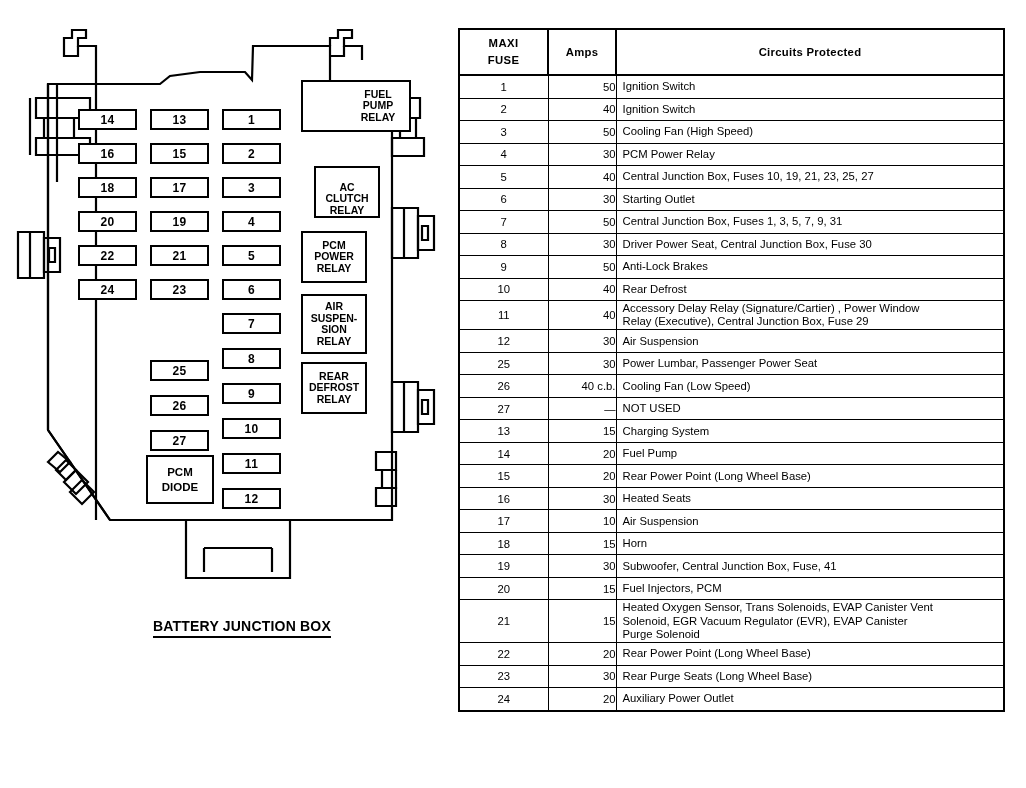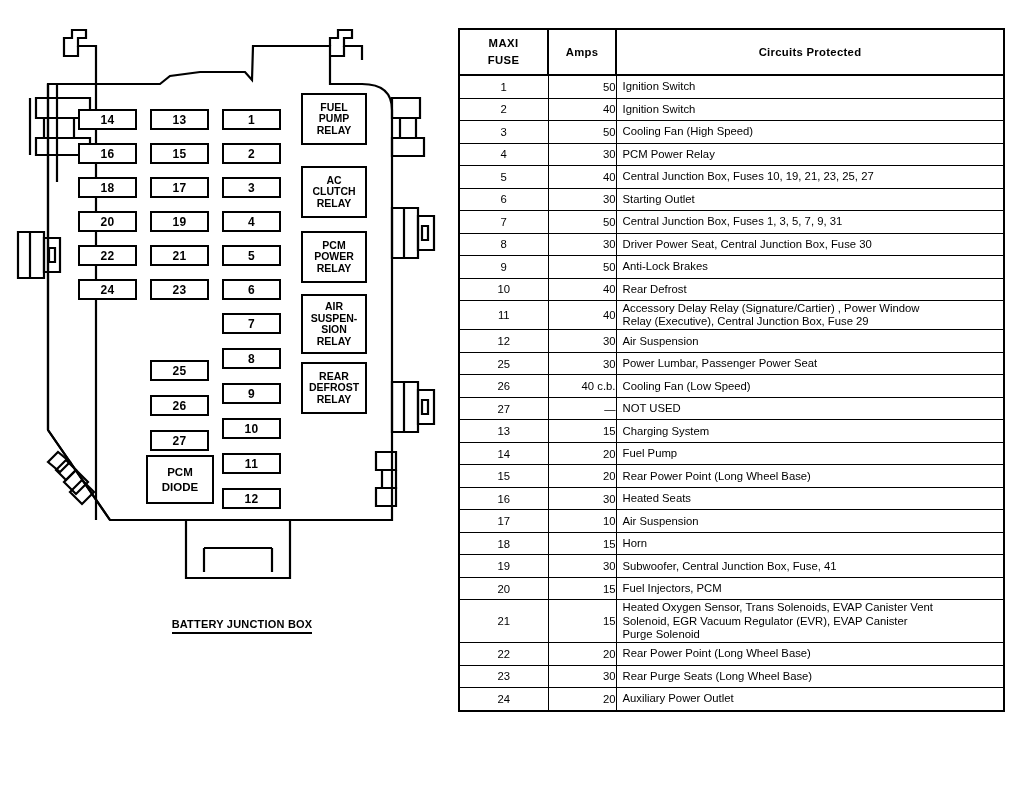--- a/index.html
+++ b/index.html
@@ -18,21 +18,21 @@
              text-align:center;font-size:10.5px;font-weight:bold;
              line-height:11.5px;}
   .relay-box span{display:block;white-space:pre-line;}
   .diode-box{position:absolute;border:2px solid #000;background:#fff;
              display:flex;align-items:center;justify-content:center;
              text-align:center;font-size:11.5px;font-weight:bold;
              line-height:15px;}
   .diode-box span{white-space:pre-line;}
 
   #diagram-caption{position:absolute;left:137px;top:618px;width:210px;
-     text-align:center;font-size:11px;font-weight:bold;letter-spacing:.2px;}
+     text-align:center;font-size:14px;font-weight:bold;letter-spacing:.2px;}
   #diagram-caption u{text-decoration:none;border-bottom:2px solid #000;
      padding-bottom:2px;}
 
   
   #table-wrap{position:absolute;left:458px;top:28px;width:440px;}
   table.fusetbl{border-collapse:collapse;width:545px;table-layout:fixed;
                 background:#fff;}
   table.fusetbl td,table.fusetbl th{
       border:1px solid #000;padding:0;vertical-align:middle;
       font-size:11.3px;}
@@ -209,26 +209,26 @@
     </div>
   <div class="fuse-slot" style="left:150px;top:430px;width:55px;height:17px;">
       <span>27</span>
     </div>
 
   <div class="diode-box" style="left:146px;top:455px;width:64px;height:45px;">
     <span>PCM
 DIODE</span>
   </div>
 
-  <div class="relay-box" style="left:301px;top:93px;width:62px;height:48px;">
+  <div class="relay-box" style="left:301px;top:80px;width:62px;height:48px;padding-left:44px;">
     <span>FUEL
 PUMP
 RELAY</span>
   </div>
-  <div class="relay-box" style="left:301px;top:166px;width:62px;height:48px;">
+  <div class="relay-box" style="left:314px;top:166px;width:62px;height:48px;align-items:flex-end;">
     <span>AC
 CLUTCH
 RELAY</span>
   </div>
   <div class="relay-box" style="left:301px;top:231px;width:62px;height:48px;">
     <span>PCM
 POWER
 RELAY</span>
   </div>
   <div class="relay-box" style="left:301px;top:294px;width:62px;height:56px;">

